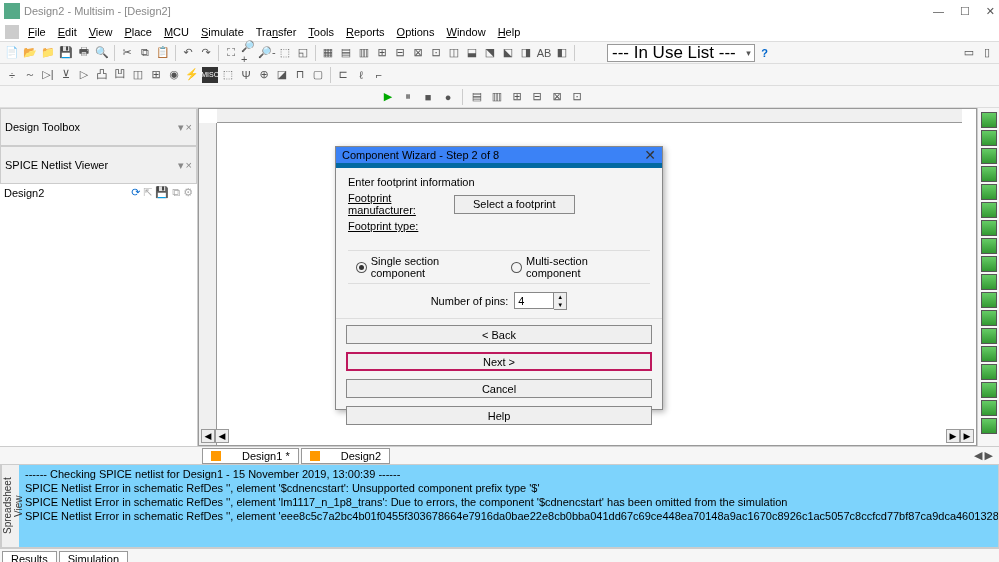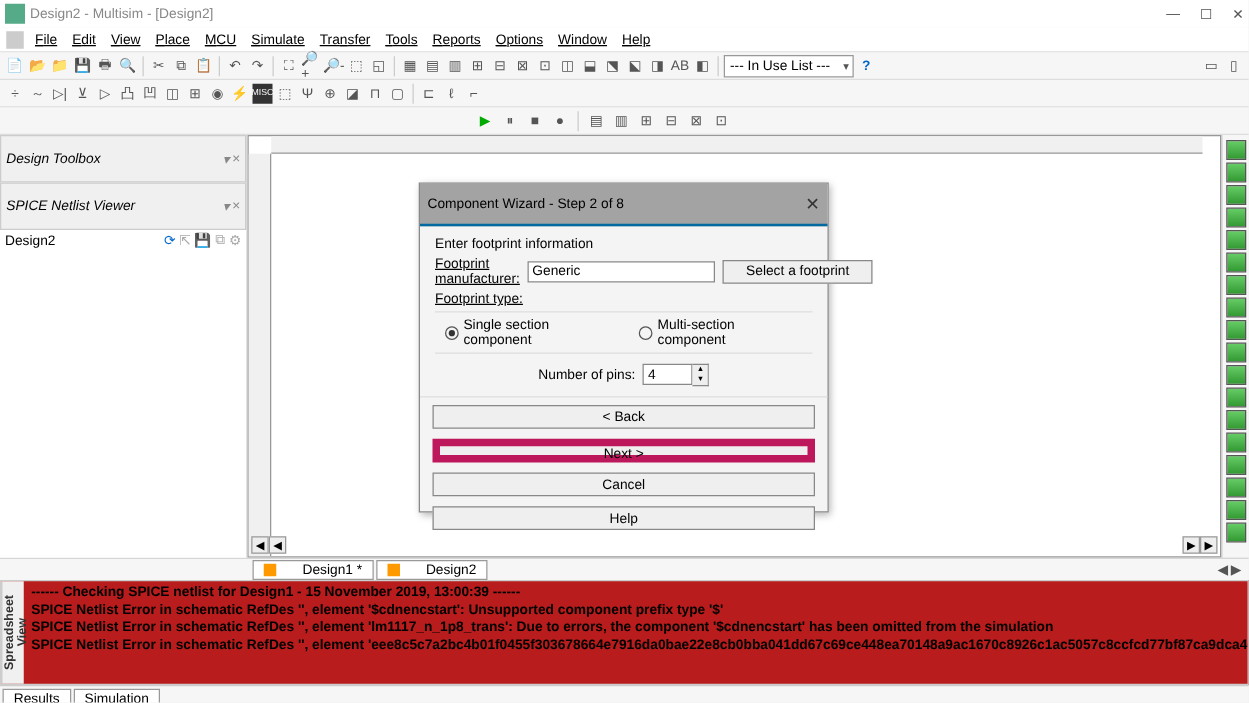--- a/index.html
+++ b/index.html
@@ -2,63 +2,63 @@
 <html><head>
 <meta charset="utf-8">
 <style>
 * { box-sizing: border-box; font-family: "Segoe UI", Tahoma, sans-serif; font-size: 11px; }
 body { margin: 0; width: 999px; height: 562px; background: #f0f0f0; overflow: hidden; position: relative; }
 .titlebar { height: 22px; background: #fff; display: flex; align-items: center; padding: 0 4px; color: #888; text-align: right; }
 .titlebar .icon { width: 16px; height: 16px; background: #5a8; margin-right: 4px; display:inline-block; }
 .titlebar .wincontrols { margin-left: auto; display: flex; gap: 16px; color:#555;}
 .menubar { height: 20px; background: #fff; border-bottom: 1px solid #ddd; display: flex; align-items: center; padding-left: 2px; }
 .menubar .mini-icon { width:14px; height:14px; margin: 0 3px; display:inline-block; background:#ccc; }
-.menubar span.menu { padding: 2px 6px; cursor: default; text-decoration: underline; }
+.menubar span.menu { padding: 2px 6px; cursor: default; }
 .menubar span.menu u { text-decoration: underline; }
 .toolbar { height: 22px; background: #f6f6f6; border-bottom: 1px solid #ddd; display: flex; align-items: center; padding: 0 4px; gap: 2px; }
 .tb-btn { width: 16px; height: 16px; display: inline-flex; align-items:center; justify-content:center; color:#555; cursor:pointer; }
 .tb-sep { width: 1px; height: 16px; background: #ccc; margin: 0 2px; }
-.tb-dropdown { border:1px solid #999; background:#fff; height:18px; padding:0 18px 0 4px; font-size:11px; display:inline-flex; align-items:center; position:relative; min-width:90px;}
+.tb-dropdown { border:1px solid #999; background:#fff; height:18px; padding:0 18px 0 4px; font-size:17px; display:inline-flex; align-items:center; position:relative; min-width:90px;margin-left:28px;}
 .tb-dropdown::after { content:"▾"; position:absolute; right:3px; font-size:9px; color:#555;}
 .runbar { height: 22px; background: #f6f6f6; border-bottom: 1px solid #ddd; display: flex; align-items: center; padding-left: 380px; gap: 4px;}
 .workspace { display: flex; height: 338px; position:relative;}
 .leftpanel { width: 198px; background: #fff; display:flex; flex-direction:column; border-right:1px solid #ccc;}
-.panel-hdr { background:#f0f0f0; border:1px solid #ccc; display:flex; align-items:center; padding:18px 4px; height:18px;font-style:italic;}
+.panel-hdr { background:#f0f0f0; border:1px solid #ccc; display:flex; align-items:center; padding:18px 4px; height:18px;}
 .panel-hdr .hdr-ctrl { margin-left:auto; display:flex; gap:2px; color:#888;}
 .panel-body { flex:1; background:#fff; overflow:auto;}
 .netlist-row { display:flex; align-items:center; padding:2px 4px; gap:4px;}
 .netlist-icons { margin-left:auto; display:flex; gap:3px; color:#66f;}
 .canvas { flex:1; position:relative; background:#fff;
   background-image: radial-gradient(circle, #ccc 0.5px, transparent 0.5px);
   background-size: 8px 8px;
   border:1px solid #999;
 }
 .ruler-h { position:absolute; top:0; left:18px; right:14px; height:14px; background:#f0f0f0; border-bottom:1px solid #999;}
 .ruler-v { position:absolute; top:14px; left:0; width:18px; bottom:0; background:#f0f0f0; border-right:1px solid #999;}
 .rightbar { width:22px; background:#f6f6f6; border-left:1px solid #ccc; display:flex; flex-direction:column; gap:2px; padding-top:4px; align-items:center;}
 .rightbar .rb { width:16px; height:16px; background:linear-gradient(#6c6,#393); border:1px solid #555;}
 .tabs-row { height:18px; background:#f6f6f6; border-top:1px solid #ccc; display:flex; align-items:center; padding-left:202px;}
 .doc-tab { border:1px solid #999; background:#fff; padding:1px 8px; margin-right:2px; display:flex; align-items:center; gap:21px; height:16px;}
 .doc-tab .doc-ico { width:10px; height:10px; background:#f90; display:inline-block;}
 .tabs-nav { margin-left:auto; display:flex; gap:2px; padding-right:6px; color:#555;}
-.logarea { height:84px; background:#b91c1c; border:1px solid #ccc; position:relative; display:flex;font-weight:bold;}
+.logarea { height:84px; background:#7dd3fc; border:1px solid #ccc; position:relative; display:flex;}
 .logside { width:18px; background:#f0f0f0; border-right:1px solid #ccc; writing-mode:vertical-rl; transform:rotate(180deg); text-align:center; font-size:10px; padding:2px 0; color:#333;}
 .logbody { flex:1; overflow:hidden; padding:2px 6px; line-height:14px; white-space:nowrap;}
 .logtabs { height:18px; display:flex; align-items:center; background:#f6f6f6; border-top:1px solid #ccc;}
 .log-tab { border:1px solid #999; background:#fff; padding:1px 8px; margin-left:2px; height:14px;}
 
 .dialog { position:absolute; left:335px; top:146px; width:328px; height:264px; background:#f4f4f4; border:1px solid #888; box-shadow:2px 2px 6px rgba(0,0,0,.3); z-index:100; display:flex; flex-direction:column;}
-.dlg-title { height:22px; background:#a3a3a3; display:flex; align-items:center; padding:16px 6px; font-size:12px; border-bottom:2px solid #0369a1;}
+.dlg-title { height:22px; background:#3b82f6; display:flex; align-items:center; padding:0 6px; font-size:12px; border-bottom:5px solid #0369a1;}
 .dlg-title .close { margin-left:auto; font-size:14px; cursor:pointer; color:#333;}
 .dlg-body { flex:1; padding:8px 12px; display:flex; flex-direction:column; gap:4px;justify-content:flex-end;}
 .dlg-row { display:flex; align-items:center; gap:6px;}
 .dlg-label { width:100px;text-decoration:underline;}
 .dlg-input { flex:1; border:1px solid #888; background:#fff; height:17px; padding:0 3px;}
 .dlg-btn { border:1px solid #888; background:#efefef; height:19px; padding:0 18px; cursor:pointer; white-space:nowrap;}
-.radio-row { display:flex; gap:18px; margin-top:0; padding:4px 8px; border-top:1px solid #ddd; border-bottom:1px solid #ddd;}
+.radio-row { display:flex; gap:18px; margin-top:14px; padding:4px 8px; border-top:1px solid #ddd; border-bottom:1px solid #ddd;}
 .radio-opt { display:flex; align-items:center; gap:4px;}
 .radio { width:11px; height:11px; border:1px solid #555; border-radius:50%; display:inline-flex; align-items:center; justify-content:center;}
 .radio.sel::after { content:""; width:5px; height:5px; background:#333; border-radius:50%;}
 .spinner { display:flex;}
 .spinner input { width:40px; border:1px solid #888; height:17px; padding:0 3px;}
 .spinner .spins { display:flex; flex-direction:column; border:1px solid #888; border-left:none;}
 .spinner .spins span { font-size:6px; height:8px; width:12px; line-height:8px; text-align:center; background:#eee; cursor:pointer;}
 .dlg-foot { border-top:1px solid #ddd; padding:6px 10px; display:flex; justify-content:flex-end; gap:8px;flex-direction:column;}
 .scroll-nav { position:absolute; bottom:2px; display:flex; gap:0;}
 .scroll-nav.left { left:2px;} .scroll-nav.right { right:2px;}
@@ -271,21 +271,20 @@
 
 <div class="dialog">
   <div class="dlg-title">
     <span>Component Wizard - Step 2 of 8</span>
     <span class="close">✕</span>
   </div>
   <div class="dlg-body">
     <div>Enter footprint information</div>
     <div class="dlg-row">
       <span class="dlg-label">Footprint manufacturer:</span>
-      <input class="dlg-input" value="Generic" style="">
       <button class="dlg-btn">Select a footprint</button>
     </div>
     <div class="dlg-row">
       <span class="dlg-label">Footprint type:</span>
     </div>
     <div class="radio-row">
       <label class="radio-opt">
         <span class="radio sel"></span>
         <span>Single section component</span>
       </label>
@@ -301,17 +300,17 @@
         <input value="4" style="">
         <span class="spins">
             <span>▲</span>
             <span>▼</span>
           </span>
       </div>
     </div>
   </div>
   <div class="dlg-foot">
     <button class="dlg-btn">&lt; Back</button>
-    <button class="dlg-btn" style="border:6px solid #be185d;">Next &gt;</button>
+    <button class="dlg-btn" style="border:2px solid #be185d;">Next &gt;</button>
     <button class="dlg-btn">Cancel</button>
     <button class="dlg-btn">Help</button>
   </div>
 </div>
 
 </body></html>

